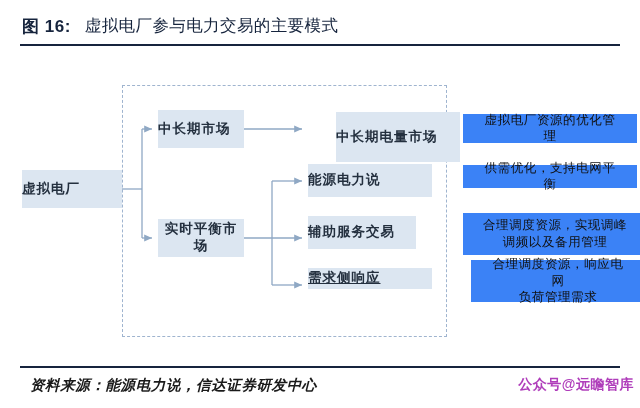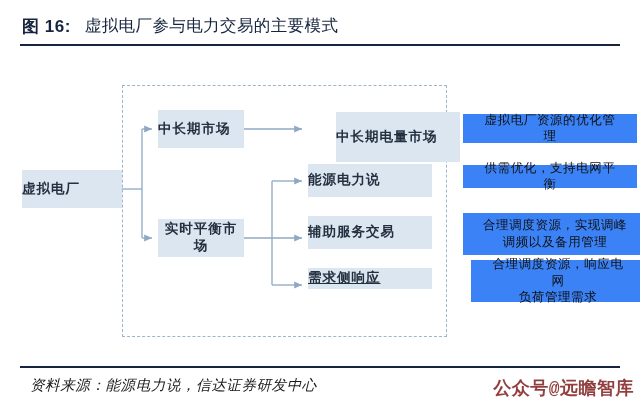--- a/index.html
+++ b/index.html
@@ -59,35 +59,35 @@
     width: 600px;
     height: 0;
     border-top: 2.2px solid #16243d;
   }
   #source-line {
     position: absolute;
     left: 30px;
     top: 376px;
     font-size: 14.5px;
     font-style: italic;
-    font-weight: normal;
+    font-weight: bold;
     color: #1a1a1a;
     letter-spacing: 0.6px;
     white-space: nowrap;
   }
   #watermark {
     position: absolute;
     right: 6px;
     top: 376px;
-    font-size: 18px;
-    font-weight: bold;
-    color: #7f1d1d;
+    font-size: 14px;
+    font-weight: bold;
+    color: #a21caf;
     letter-spacing: 0.5px;
     white-space: nowrap;
-    font-family: Liberation Mono, monospace;
+    font-family: Liberation Sans, sans-serif;
     opacity: 0.85;
   }
 
   
   #diagram {
     position: absolute;
     left: 0;
     top: 52px;
     width: 640px;
     height: 310px;
@@ -138,21 +138,21 @@
   }
   .node.gray.two-line { font-size: 12.5px; line-height: 1.35; }
 
   
   #node-vpp        { left: 22px;  top: 118px; width: 100px; height: 38px; }
   #node-mlt        { left: 158px; top: 58px;  width: 86px;  height: 38px; }
   #node-rtb        { left: 158px; top: 167px; width: 86px;  height: 38px; }
 
   #node-mlt-energy { left: 308px; top: 60px;  width: 124px; height: 50px; margin-left: 28px; }
   #node-spot       { left: 308px; top: 112px; width: 124px; height: 33px; }
-  #node-ancillary  { left: 308px; top: 164px; width: 124px; height: 33px; }
+  #node-ancillary  { left: 308px; top: 164px; width: 108px; height: 33px; }
   #node-demand     { left: 308px; top: 216px; width: 124px; height: 21px; text-decoration: underline; }
 
   #note-1 { left: 463px; top: 62px;  width: 174px; height: 29px; }
   #note-2 { left: 463px; top: 113px; width: 174px; height: 23px; }
   #note-3 { left: 463px; top: 161px; width: 192px; height: 42px; }
   #note-4 { left: 463px; top: 208px; width: 174px; height: 42px; margin-left: 8px; }
 </style>
 </head>
 <body>
 

